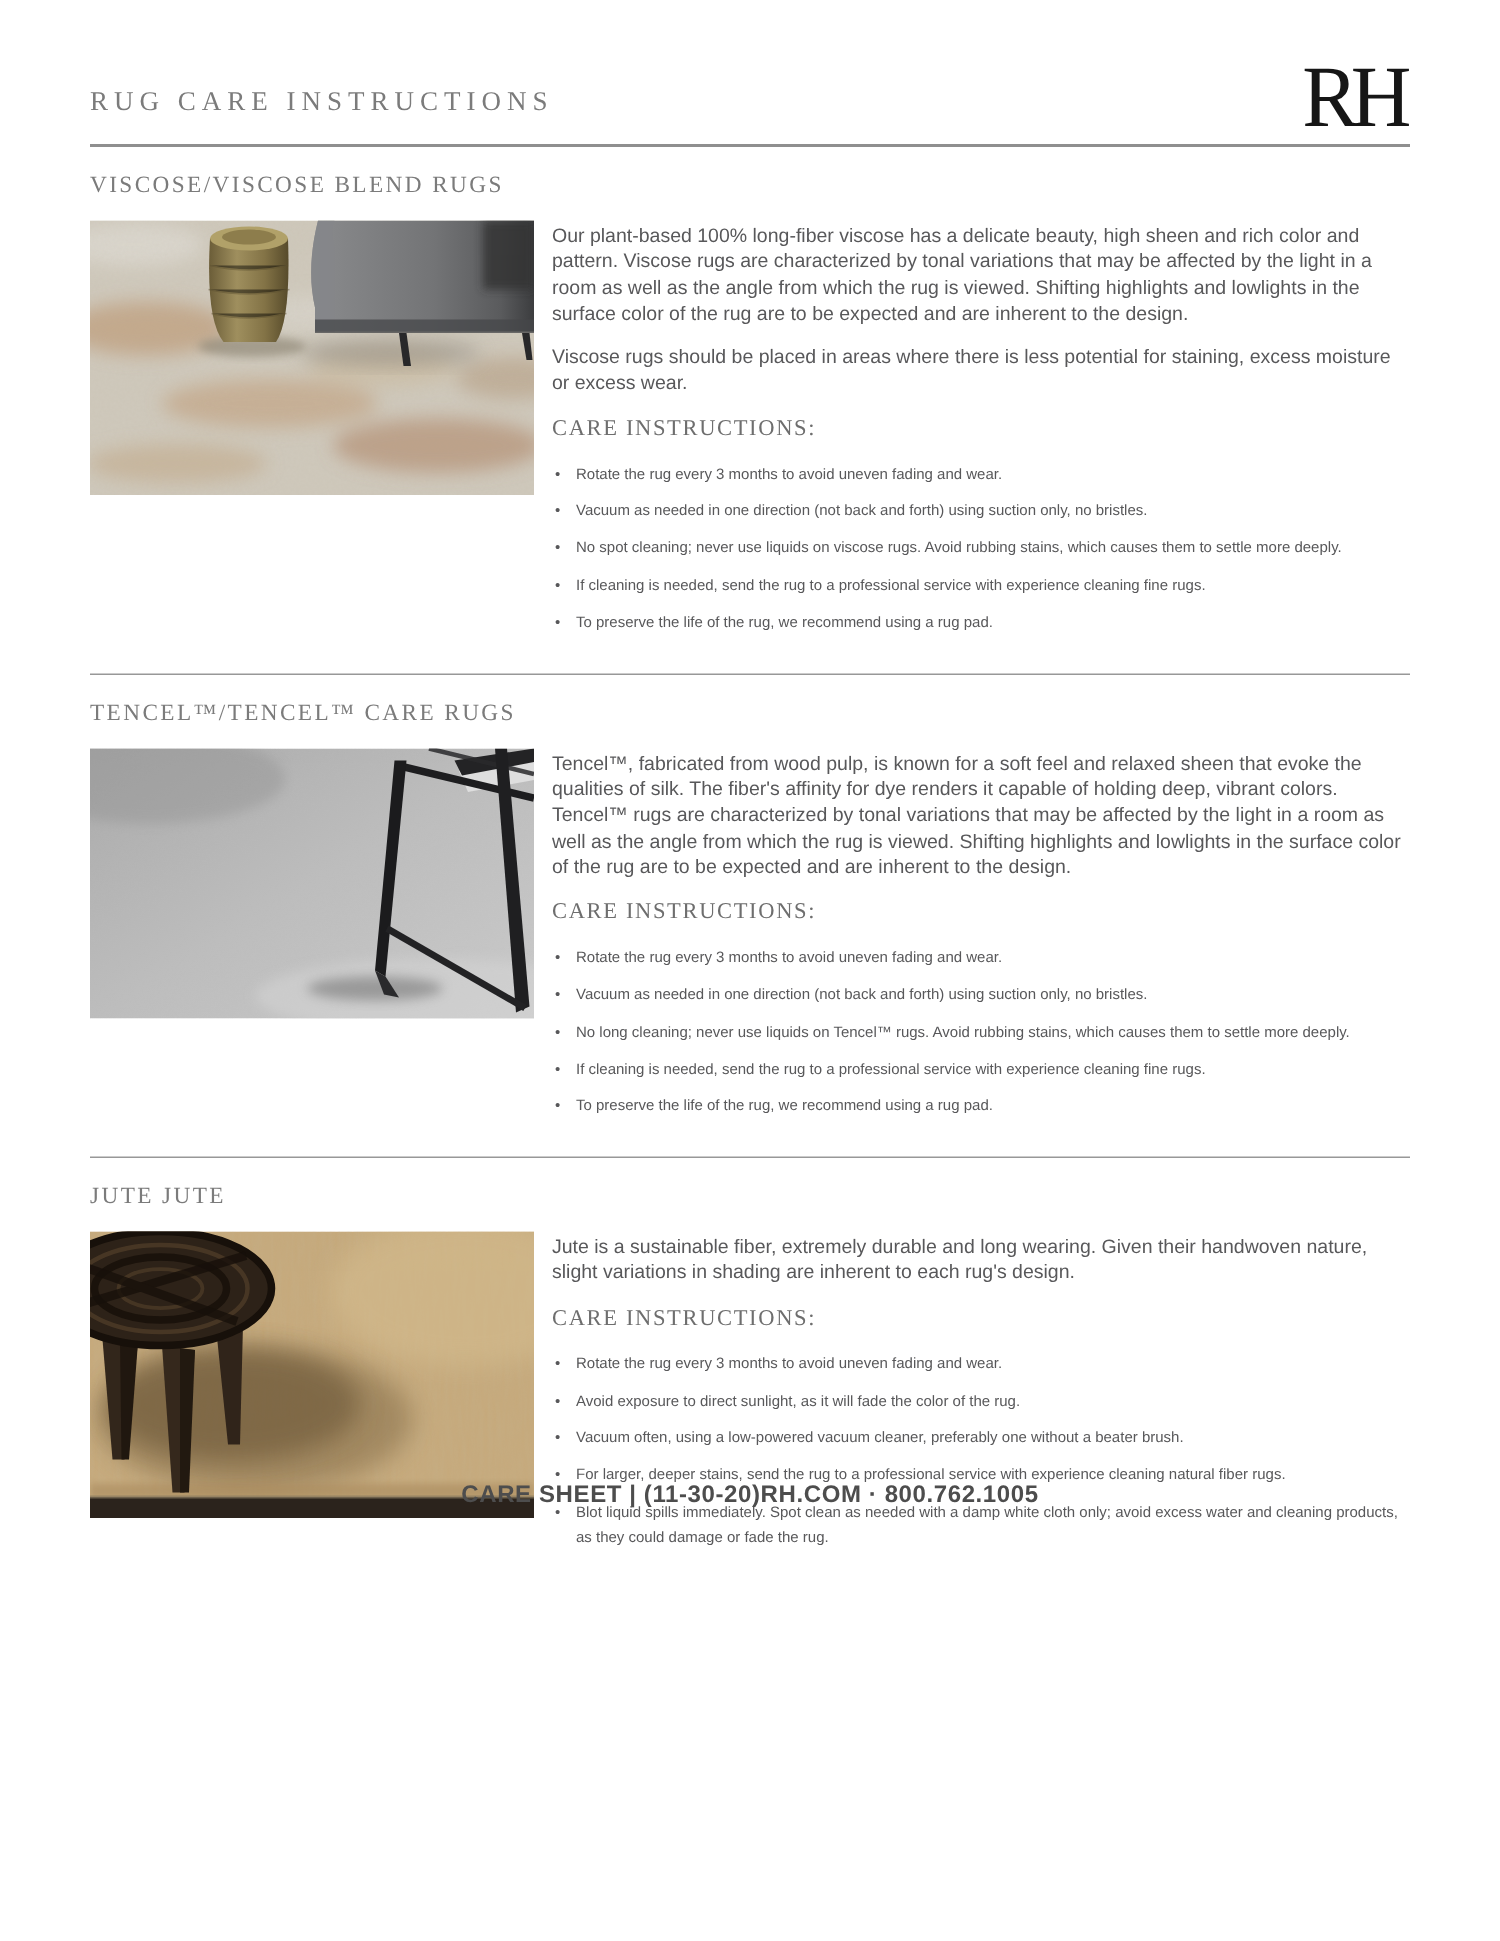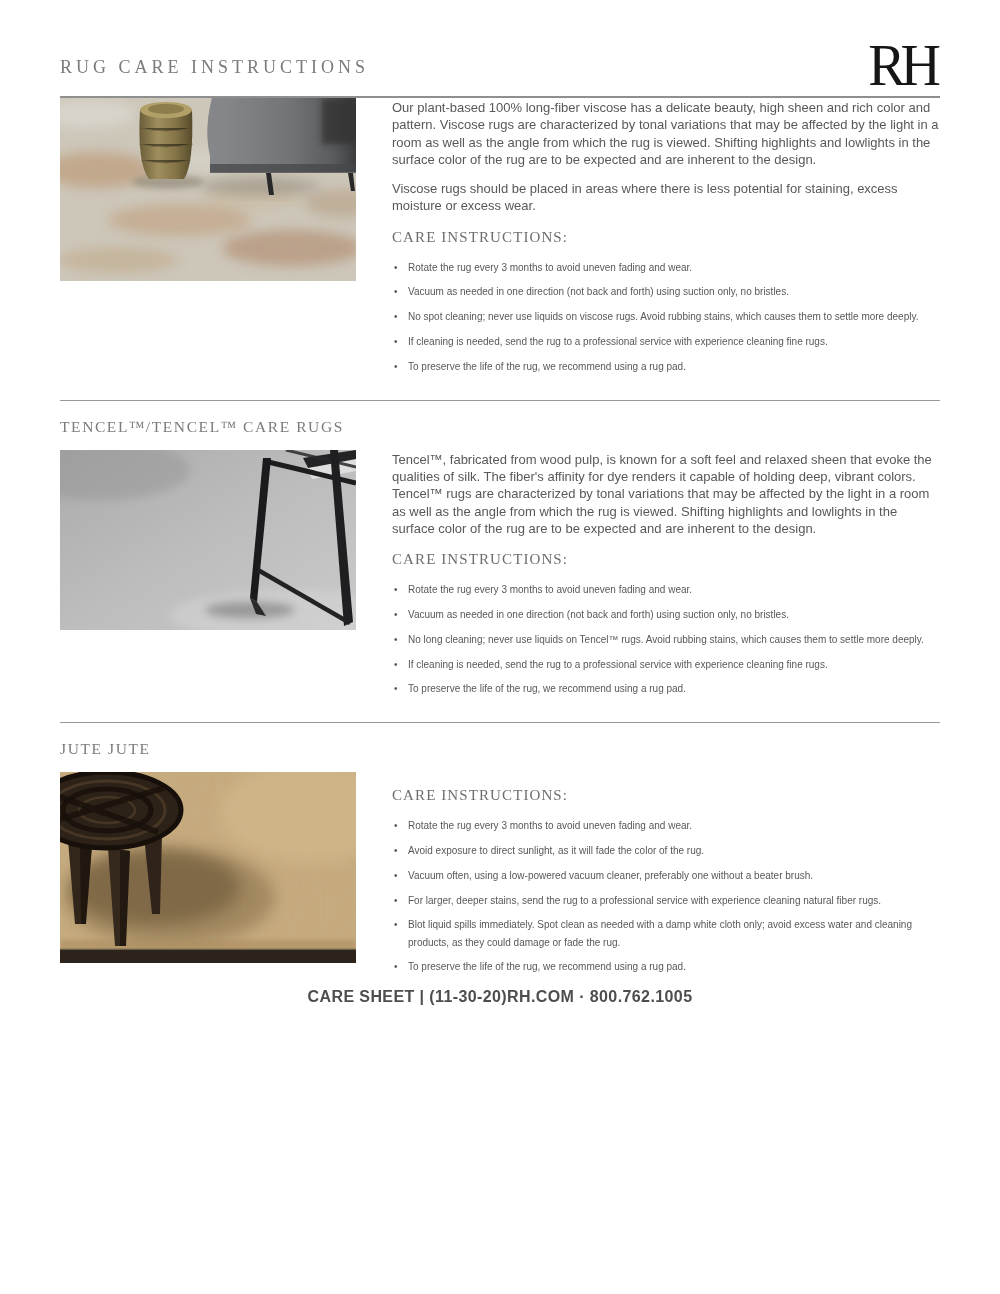--- a/index.html
+++ b/index.html
@@ -47,21 +47,21 @@
   .section { border-bottom: 1px solid #989898; padding-bottom: 17px; }
   .section.last { border-bottom: none; }
   .section-heading {
     font-family: "Liberation Serif", serif;
     font-weight: 400;
     font-size: 15.5px;
     letter-spacing: 1.6px;
     color: #7b7b7b;
     margin: 17px 0 14px 0;
   }
-  .section-body { display: flex; gap: 36px; align-items: flex-start; }
+  .section-body { display: flex; gap: 12px; align-items: flex-start; }
   .photo { flex: 0 0 296px; line-height: 0; }
   .photo svg { display: block; }
   .text-col { flex: 1; padding-top: 1px; }
   .text-col p {
     font-size: 13px;
     line-height: 17.3px;
     color: #58585a;
     margin: 0 0 12px 0;
   }
   .care-heading {
@@ -102,20 +102,21 @@
 
 <div class="page">
   <div class="content">
 
     <div class="header">
       <h1 class="page-title">RUG CARE INSTRUCTIONS</h1>
       <div class="logo">RH</div>
     </div>
 
     <div class="section">
+      <h2 class="section-heading">VISCOSE/VISCOSE BLEND RUGS</h2>
       <div class="section-body">
         <div class="photo">
           <svg viewBox="0 0 296 183" width="296" height="183" aria-hidden="true">
             <defs>
               <filter id="b6" x="-30%" y="-30%" width="160%" height="160%">
                   <feGaussianBlur stdDeviation="6"></feGaussianBlur>
                 </filter>
               <filter id="b3" x="-30%" y="-30%" width="160%" height="160%">
                   <feGaussianBlur stdDeviation="3"></feGaussianBlur>
                 </filter>
@@ -264,20 +265,21 @@
             <ellipse cx="47" cy="38" rx="58" ry="29" fill="none" stroke="#4a3826" stroke-width="3" opacity="0.9"></ellipse>
             <ellipse cx="47" cy="38" rx="44" ry="21" fill="none" stroke="#1a120b" stroke-width="5"></ellipse>
             <ellipse cx="47" cy="38" rx="28" ry="13" fill="none" stroke="#4a3826" stroke-width="2.5" opacity="0.85"></ellipse>
             <g stroke="#17100a" stroke-width="6" opacity="0.8">
               <path d="M-16 52 L104 16"></path>
               <path d="M-14 20 L98 60"></path>
             </g>
           </svg>
         </div>
         <div class="text-col">
+          <p>Jute is a sustainable fiber, extremely durable and long wearing. Given their handwoven nature, slight variations in shading are inherent to each rug's design.</p>
           <h3 class="care-heading">CARE INSTRUCTIONS:</h3>
           <ul class="care-list">
             <li>Rotate the rug every 3 months to avoid uneven fading and wear.</li>
             <li>Avoid exposure to direct sunlight, as it will fade the color of the rug.</li>
             <li>Vacuum often, using a low-powered vacuum cleaner, preferably one without a beater brush.</li>
             <li>For larger, deeper stains, send the rug to a professional service with experience cleaning natural fiber rugs.</li>
             <li>Blot liquid spills immediately. Spot clean as needed with a damp white cloth only; avoid excess water and cleaning products, as they could damage or fade the rug.</li>
             <li>To preserve the life of the rug, we recommend using a rug pad.</li>
           </ul>
         </div>

